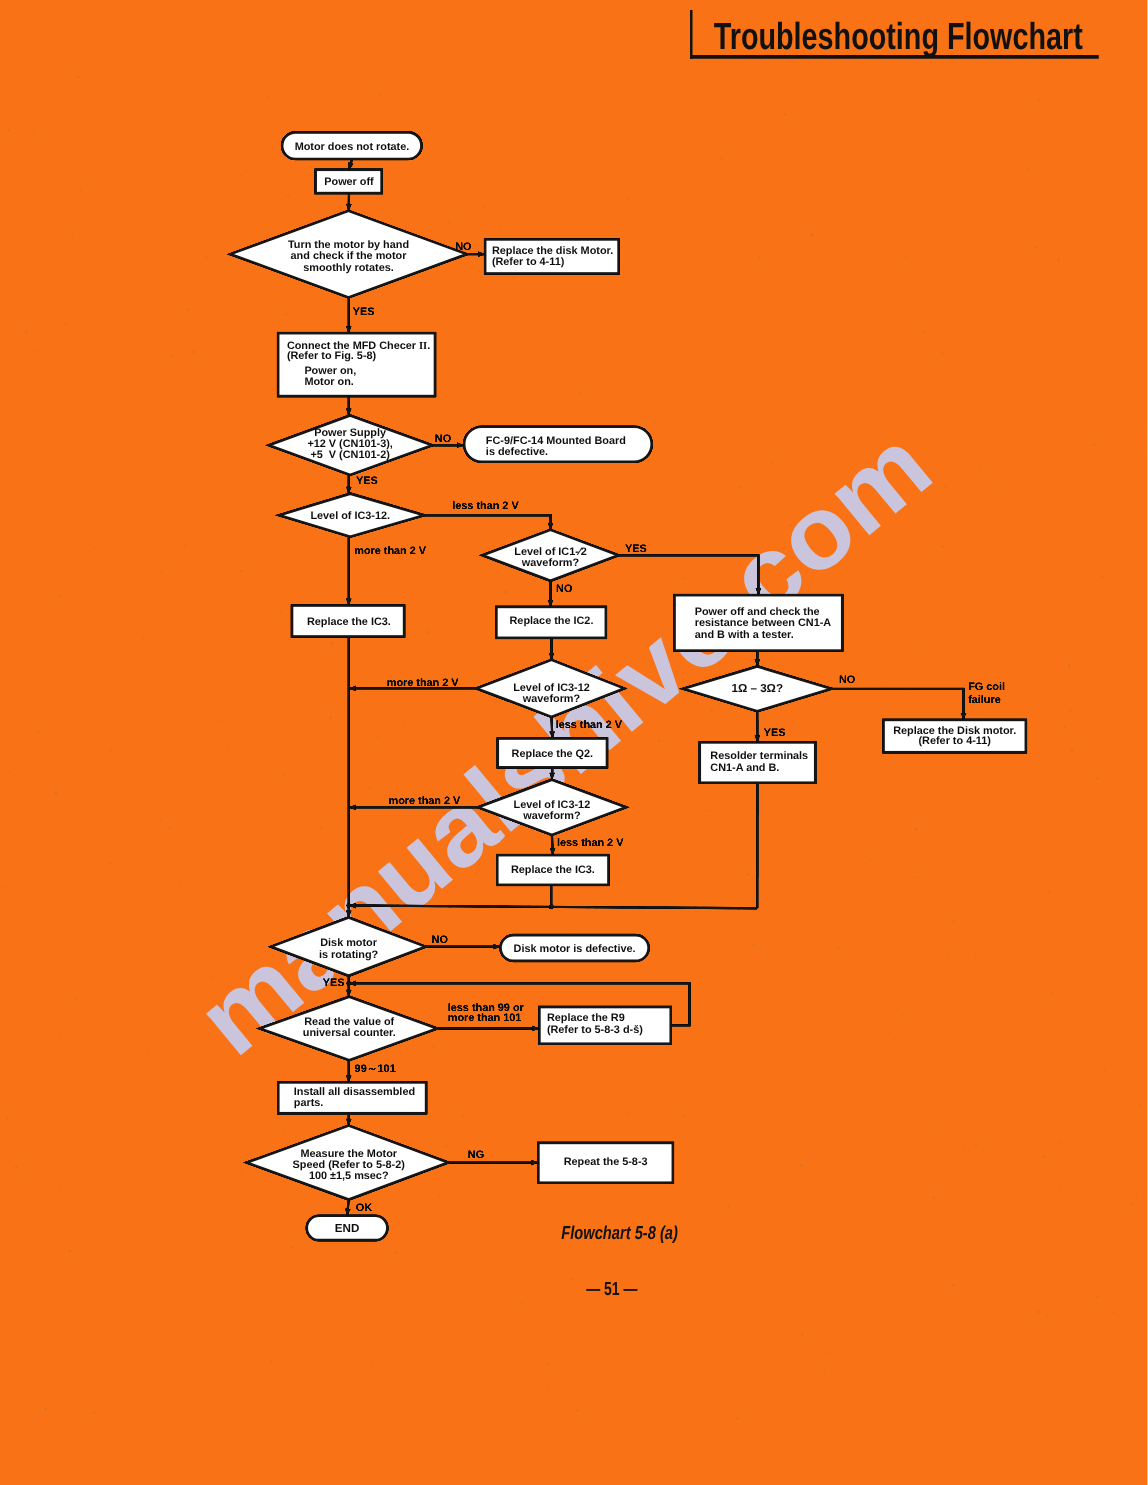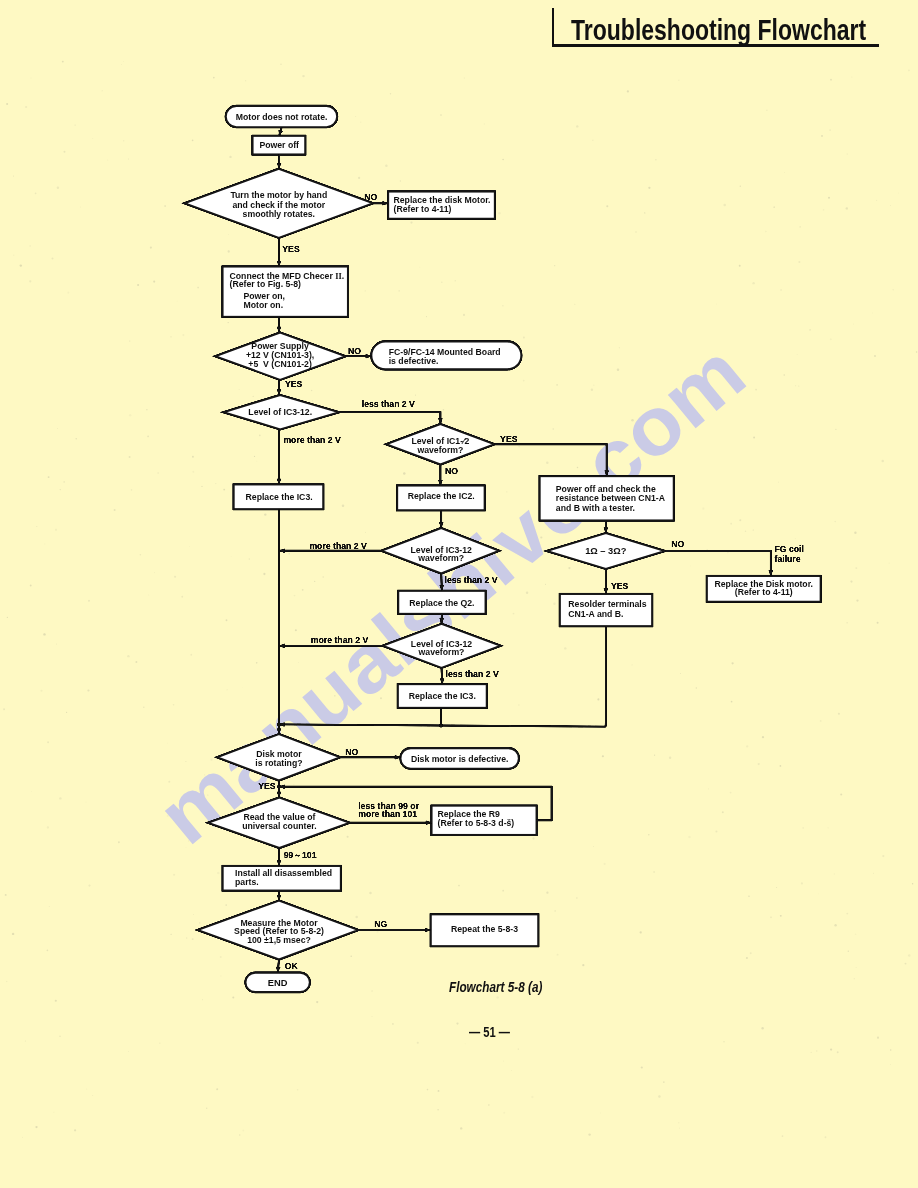--- a/index.html
+++ b/index.html
@@ -1,18 +1,18 @@
 <!DOCTYPE html>
 <html><head>
 <meta charset="utf-8">
 <style>
   html,body{margin:0;padding:0;background:#ffffff;}
   body{width:918px;height:1188px;position:relative;overflow:hidden;
        font-family:"Liberation Sans",sans-serif;color:#111;}
-  #page{position:absolute;left:0;top:0;width:918px;height:1188px;background:#fef9c3;}
+  #page{position:absolute;left:0;top:0;width:918px;height:1188px;background:#f97316;}
   #grain{position:absolute;left:0;top:0;width:918px;height:1188px;pointer-events:none;opacity:.5;}
   #wm{position:absolute;left:0;top:0;width:918px;height:1188px;pointer-events:none;}
   #chart{position:absolute;left:0;top:0;width:918px;height:1188px;}
   .hdr-rule{position:absolute;background:#111;}
   #hdr-v{left:551.5px;top:8px;width:2.6px;height:38.5px;}
   #hdr-h{left:551.5px;top:44.3px;width:327px;height:2.6px;}
   #hdr-t{position:absolute;left:571px;top:15.0px;font-size:30.2px;font-weight:bold;
          white-space:nowrap;transform:scaleX(.762);transform-origin:0 0;
          line-height:30.2px;}
   #caption{position:absolute;left:449.3px;top:978.8px;font-size:15px;font-style:italic;

